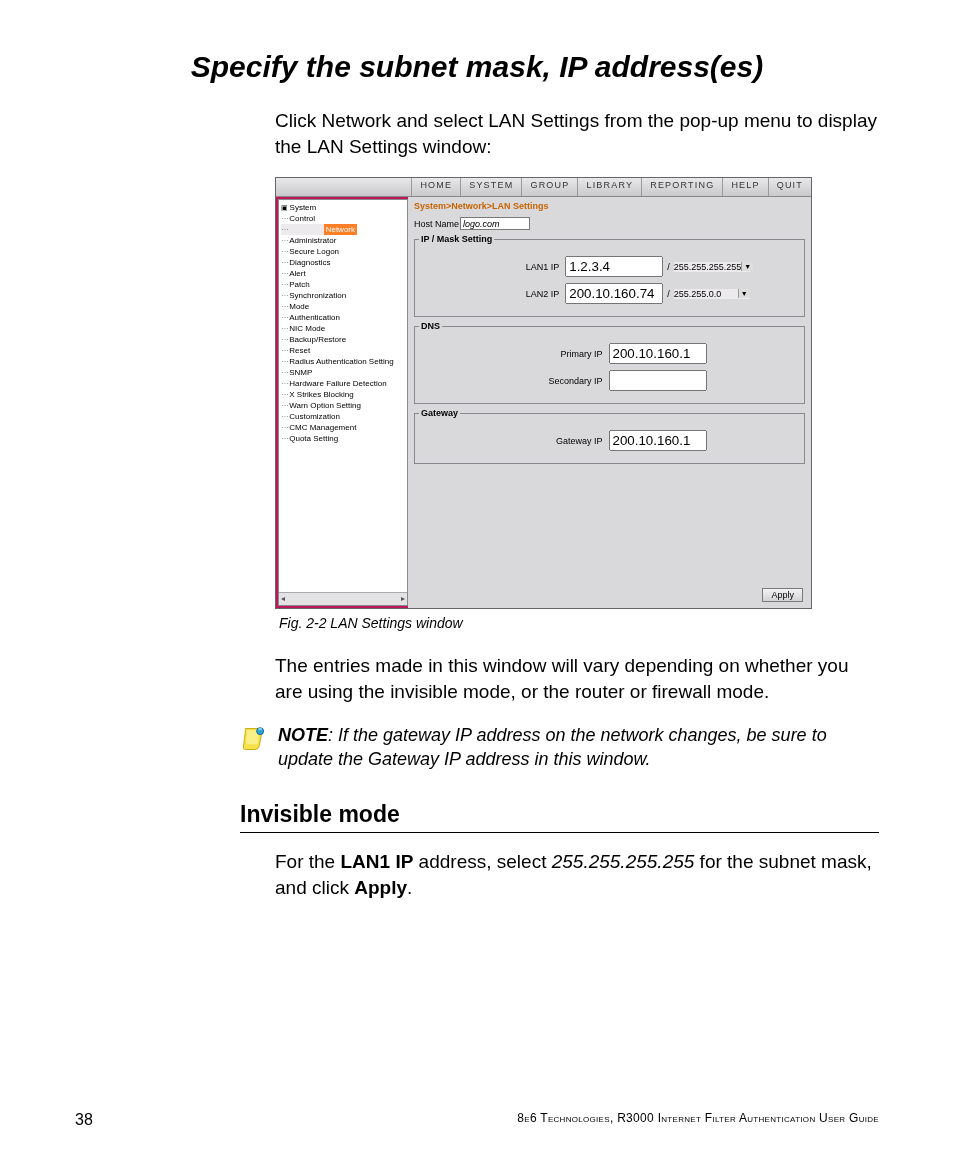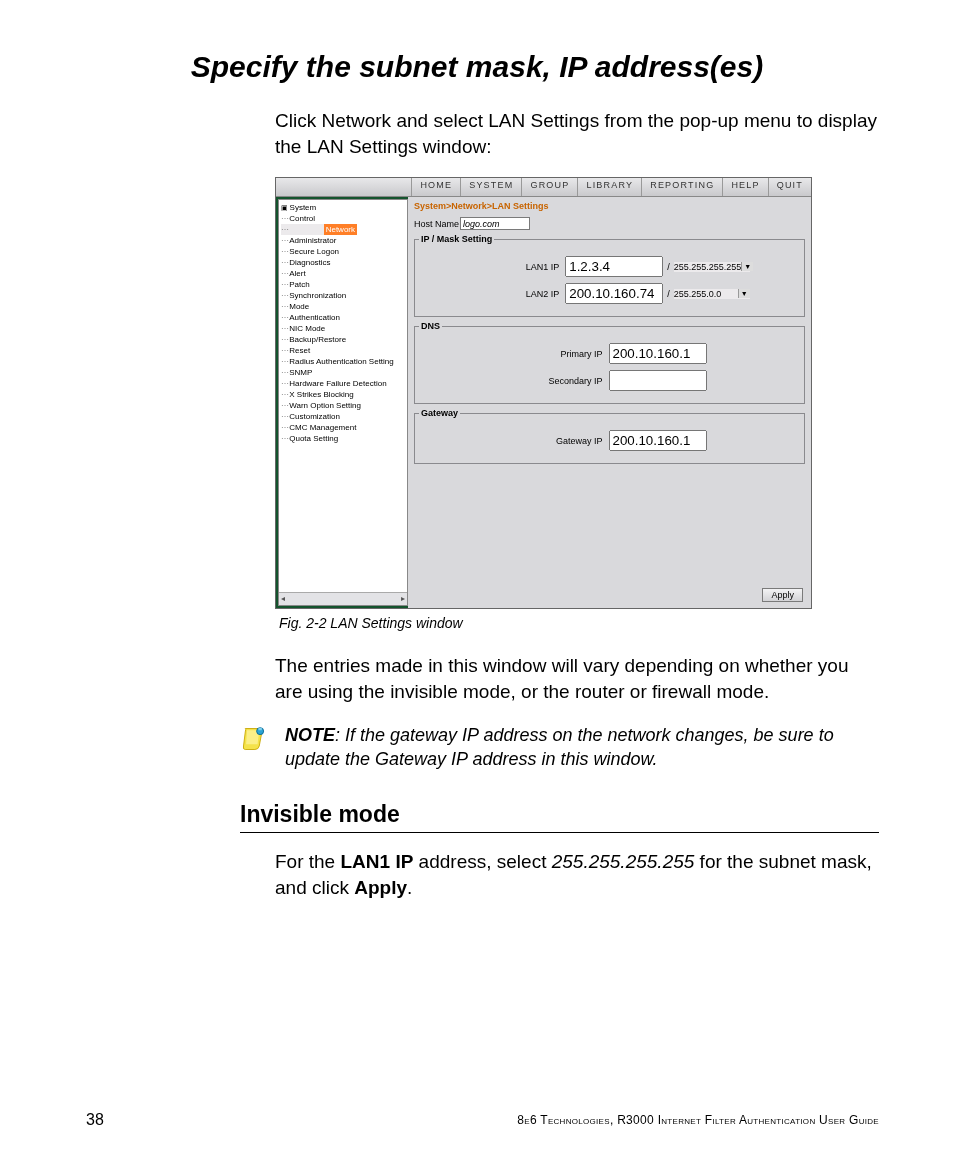--- a/index.html
+++ b/index.html
@@ -44,21 +44,21 @@
     font-style: italic;
     font-size: 14px;
     margin: 6px 0 22px 4px;
   }
 
   
   .shot {
     border: 1px solid #666;
     width: 535px;
     height: 430px;
-    background: #14532d;
+    background: #be185d;
     display: flex;
     flex-direction: column;
     font-family: Arial, sans-serif;
   }
   .menubar {
     display: flex;
     justify-content: flex-end;
     background: linear-gradient(#e8e8ea, #c9c9cc);
     border-bottom: 1px solid #888;
     height: 18px;
@@ -142,21 +142,20 @@
     background: linear-gradient(#f3f3f4, #d3d3d6);
     border: 1px solid #7a7a7a;
   }
 
   .note-block {
     display: flex;
     align-items: flex-start;
     margin-left: 165px;
     margin-top: 8px;
     margin-bottom: 30px;
-    gap: 7px;
   }
   .note-icon {
     width: 28px; height: 28px;
     flex-shrink: 0;
     margin-right: 10px;
     margin-top: 2px;
   }
   .note-text {
     font-size: 18px;
     font-style: italic;
@@ -168,25 +167,25 @@
     font-size: 23px;
     font-weight: bold;
     margin: 0 0 4px 0;
     margin-left: 165px;
   }
   hr.subline { margin: 0 0 16px 0; margin-left: 165px; border: none; border-top: 1px solid #000; }
 
   .footer {
     position: absolute;
     bottom: 30px;
-    left: 86px;
+    left: 75px;
     right: 75px;
     display: flex;
     justify-content: space-between;
-    align-items: center;
+    align-items: flex-start;
   }
   .footer .pageno { font-size: 16px; }
   .footer .book { font-size: 12px; font-variant: small-caps; letter-spacing: 0.3px; }
 </style>
 </head>
 <body>
 
 <div class="page">
 
 

